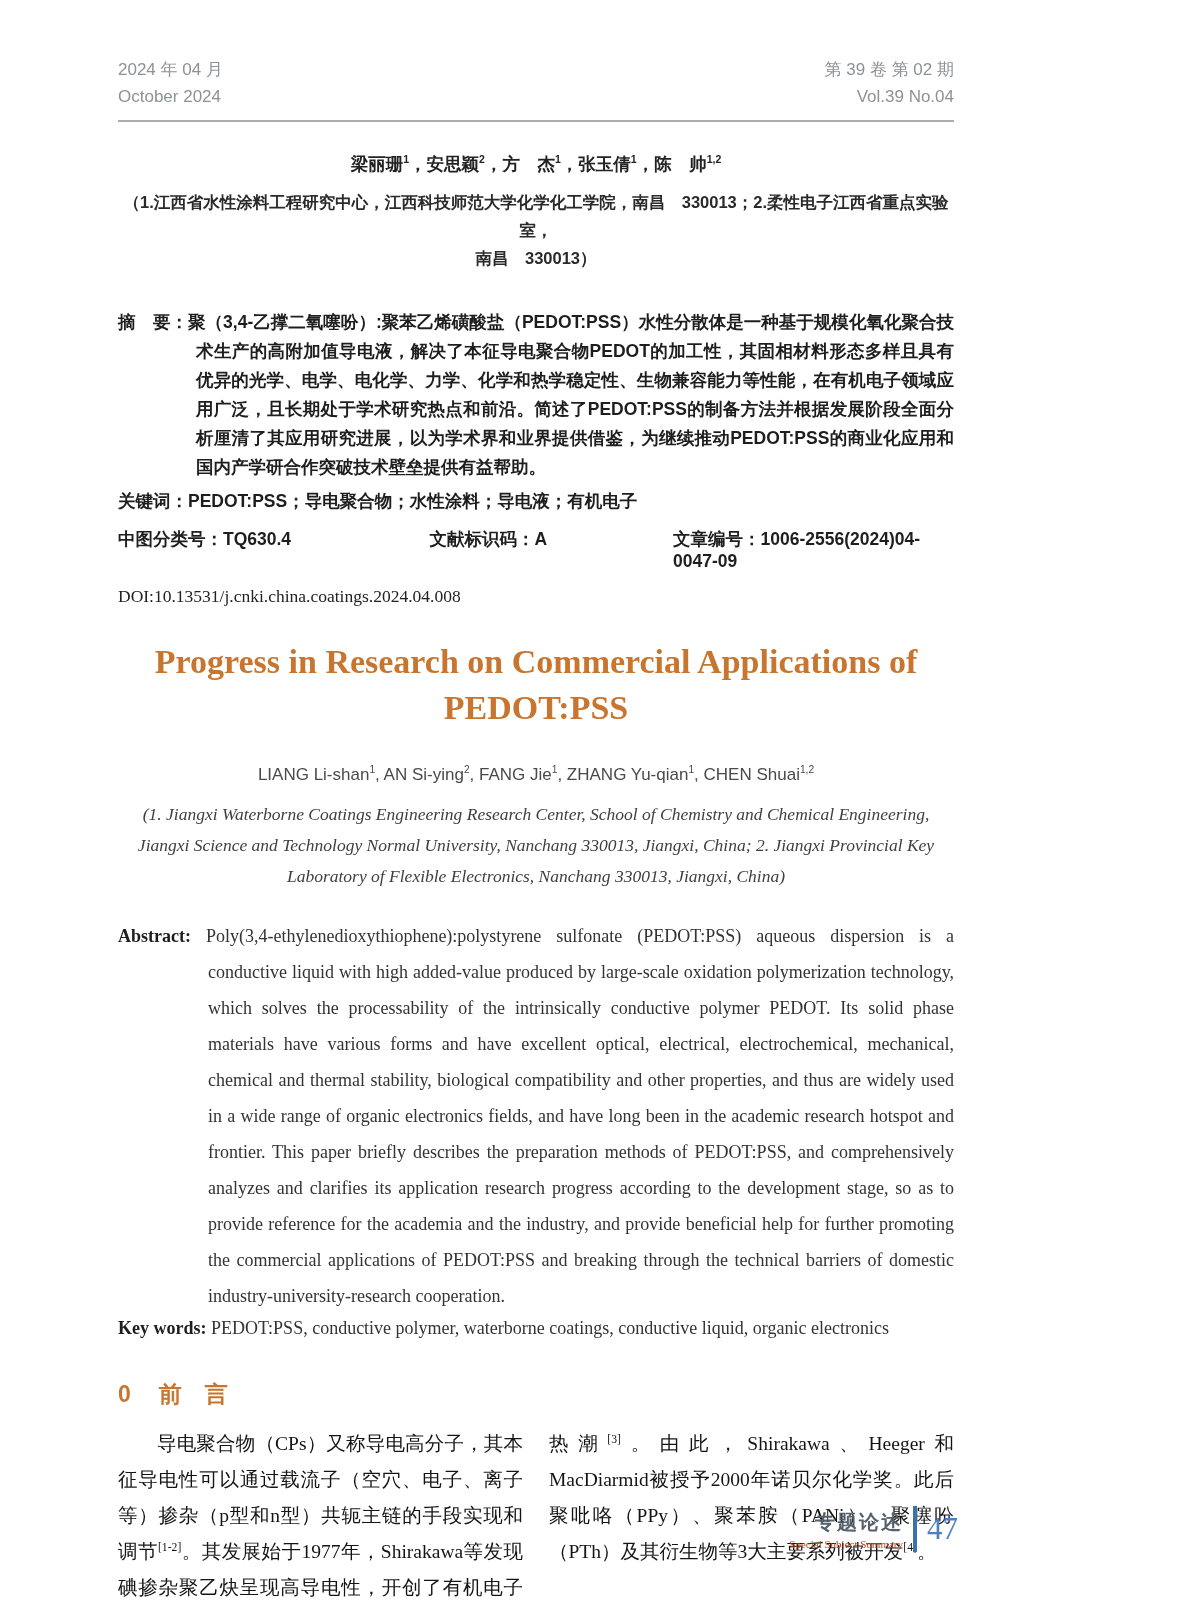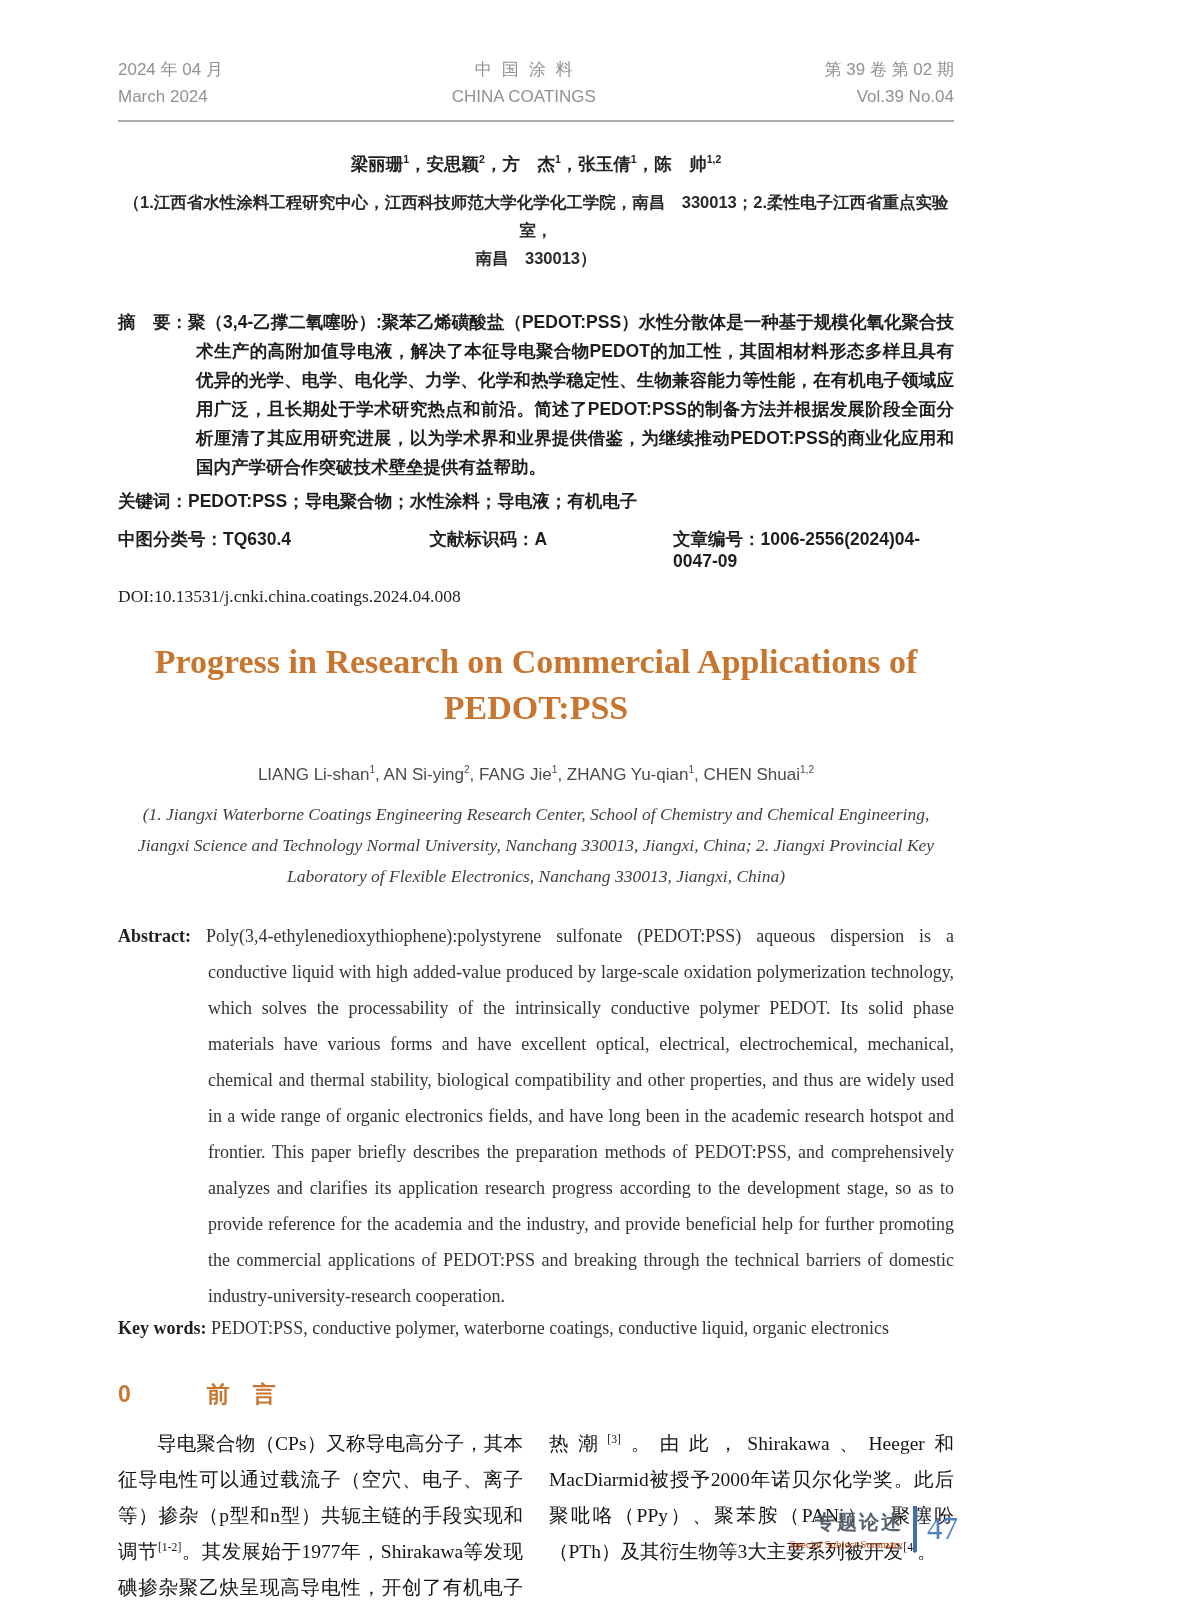--- a/index.html
+++ b/index.html
@@ -68,21 +68,21 @@
     padding-left:90px;text-indent:-90px;
   }
   .abstract-en b,.keywords-en b{font-weight:bold;color:#1e1e1e;}
   .keywords-en{
     margin-top:4px;font-family:"Liberation Serif",serif;font-size:18px;color:#333;
   }
 
   
   .sec-heading{margin-top:40px;color:var(--accent);font-size:23px;font-weight:bold;}
   .sec-heading .sec-num{margin-right:28px;}
-  .sec-heading .sec-title{letter-spacing:0;margin-left:48px;}
+  .sec-heading .sec-title{letter-spacing:0;}
   .columns{margin-top:16px;display:flex;gap:26px;}
   .col{width:50%;font-family:"Liberation Serif",serif;font-size:19.5px;line-height:36px;text-align:justify;color:#141414;}
   .col p.indent{text-indent:2em;}
   .col p.noindent{text-indent:0;}
   sup{font-size:0.6em;vertical-align:super;line-height:0;}
 
   
   .page-footer{
     position:absolute;right:108px;bottom:48px;
     display:flex;align-items:center;gap:10px;
@@ -94,25 +94,21 @@
   .pf-num{font-family:"Liberation Serif",serif;font-size:31px;color:var(--page-num-blue);}
 </style>
 </head>
 <body>
 
 <div class="page">
 
   <header class="masthead">
     <div class="mh-col mh-left">
       <div class="cn">2024 年 04 月</div>
-      <div class="en">March 2024</div>
-    </div>
-    <div class="mh-col mh-center">
-      <div class="cn">中国涂料</div>
-      <div class="en">CHINA COATINGS</div>
+      <div class="en">October 2024</div>
     </div>
     <div class="mh-col mh-right">
       <div class="cn">第 39 卷  第 02 期</div>
       <div class="en">Vol.39  No.04</div>
     </div>
   </header>
   <div class="mh-rule"></div>
 
   <div class="authors-cn">梁丽珊<sup>1</sup>，安思颖<sup>2</sup>，方　杰<sup>1</sup>，张玉倩<sup>1</sup>，陈　帅<sup>1,2</sup></div>
   <div class="affil-cn">（1.江西省水性涂料工程研究中心，江西科技师范大学化学化工学院，南昌　330013；2.柔性电子江西省重点实验室，

